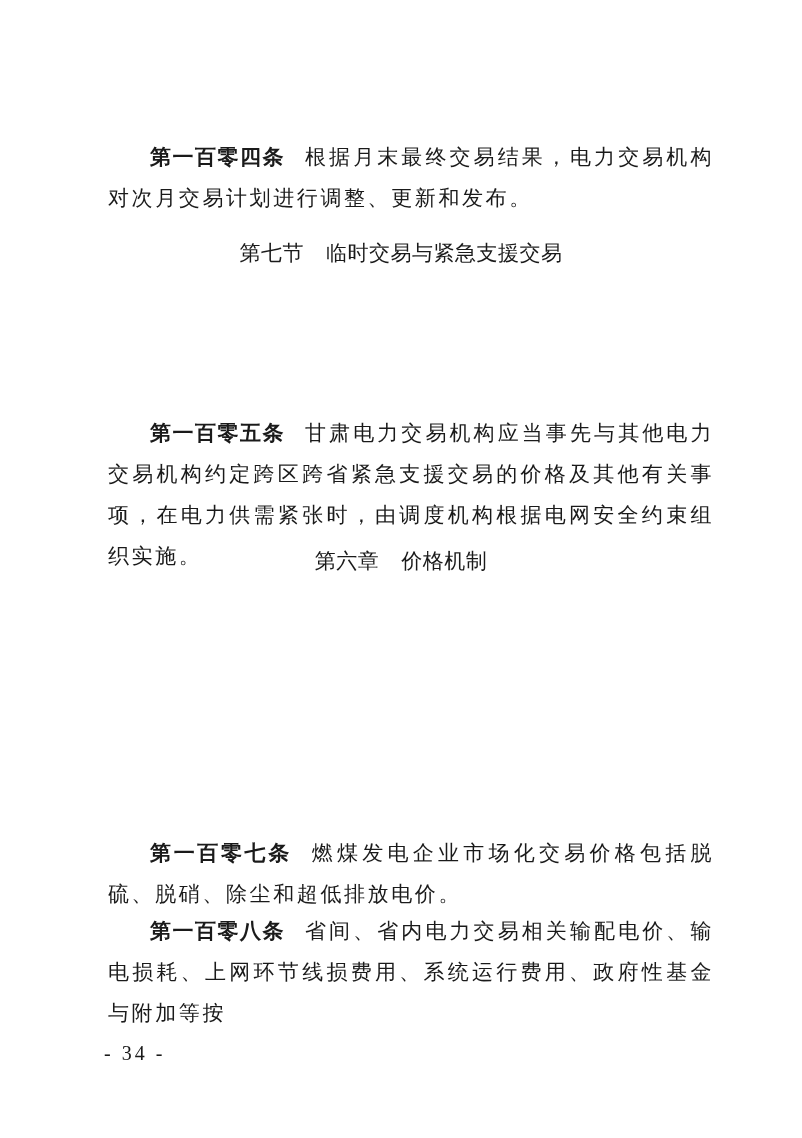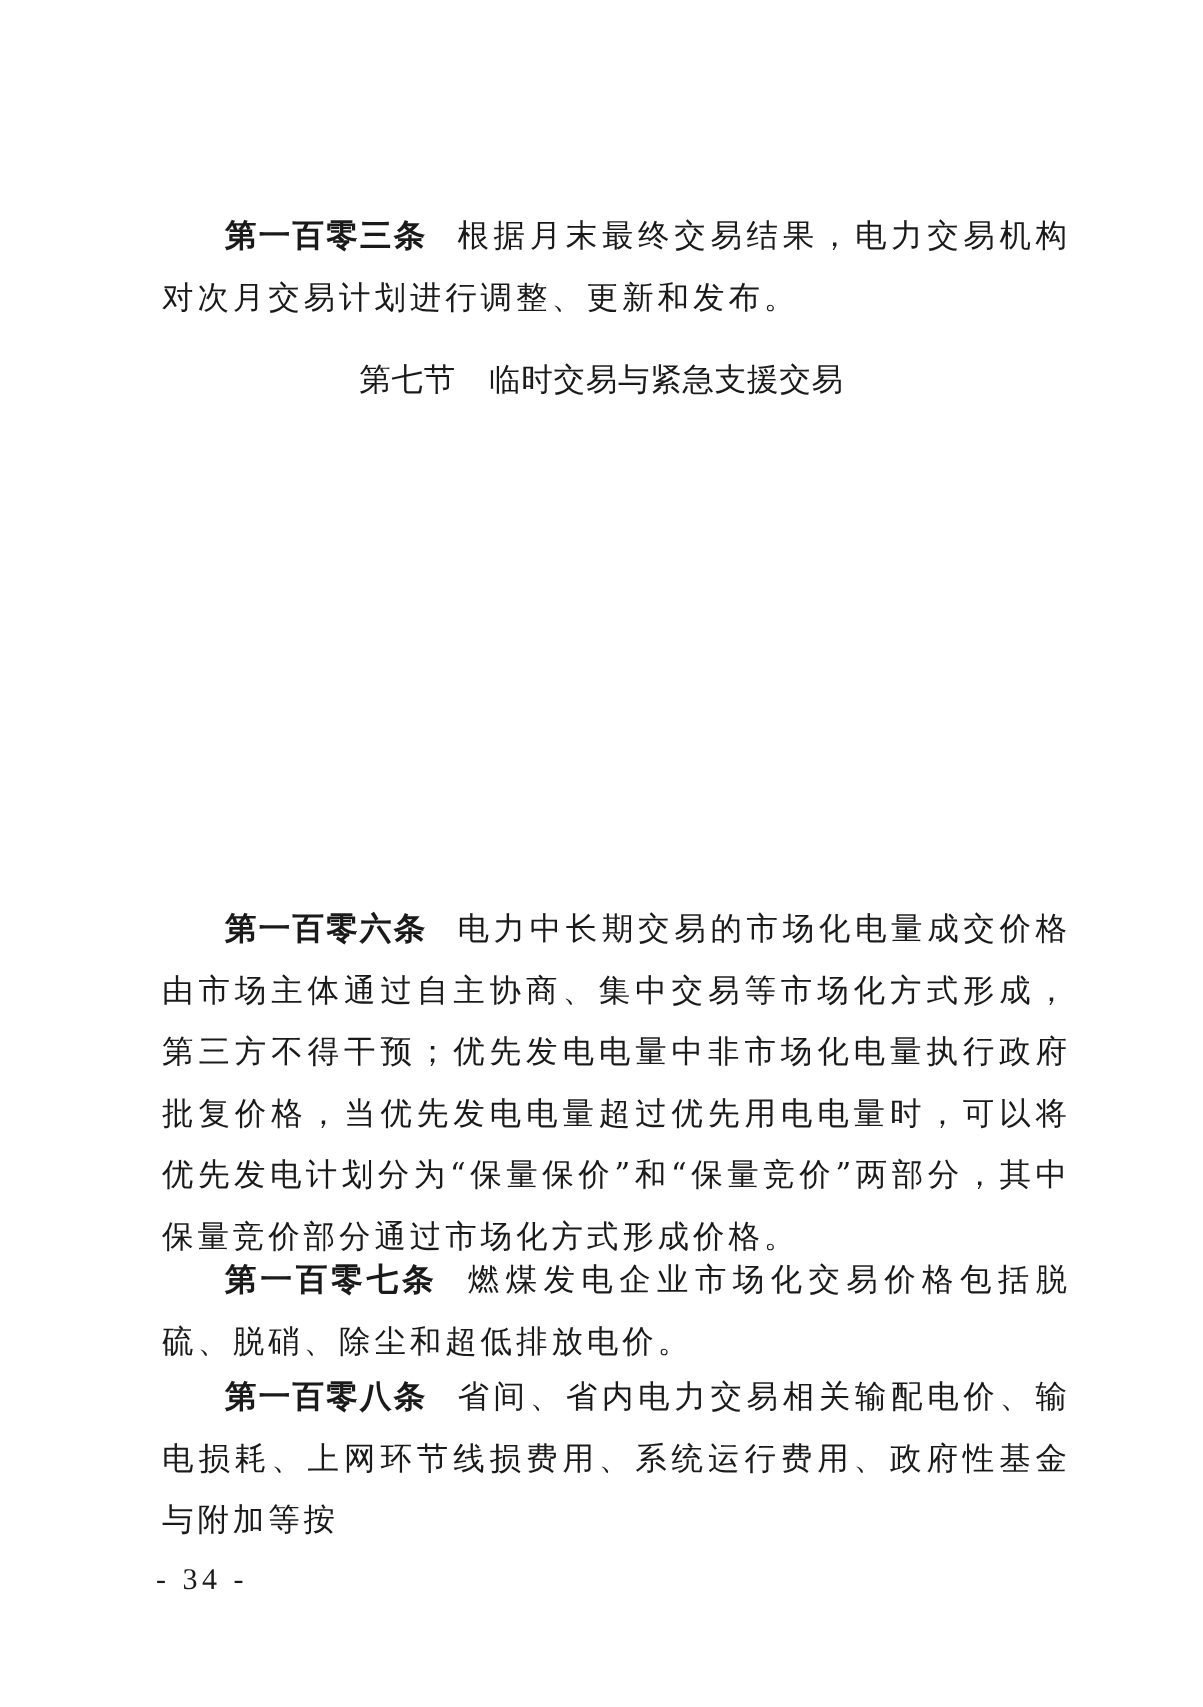--- a/index.html
+++ b/index.html
@@ -17,33 +17,36 @@
   .heading .sep { display: inline-block; width: 22px; }
   .pagenum { position: absolute; left: 104px; top: 1042px; font-size: 20px;
              font-family: Liberation Serif, serif; letter-spacing: 3px; }
 </style>
 </head>
 <body>
 
 <div class="page">
 
   <div class="para" style="top:137px;">
-    <span class="art">第一百零三条</span><span>根据月末最终交易结果，电力交易机构对次月交易计划进行调整、更新和发布。</span>
+    <span class="art">第一百零四条</span><span>根据月末最终交易结果，电力交易机构对次月交易计划进行调整、更新和发布。</span>
   </div>
 
   <div class="heading" style="top:239px;">
     <span>第七节</span><span class="sep"></span><span>临时交易与紧急支援交易</span>
   </div>
 
 
+  <div class="para" style="top:413px;">
+    <span class="art">第一百零五条</span><span>甘肃电力交易机构应当事先与其他电力交易机构约定跨区跨省紧急支援交易的价格及其他有关事项，在电力供需紧张时，由调度机构根据电网安全约束组织实施。</span>
+  </div>
 
+  <div class="heading" style="top:547px;">
+    <span>第六章</span><span class="sep"></span><span>价格机制</span>
+  </div>
 
-  <div class="para" style="top:599px;">
-    <span class="art">第一百零六条</span><span>电力中长期交易的市场化电量成交价格由市场主体通过自主协商、集中交易等市场化方式形成，第三方不得干预；优先发电电量中非市场化电量执行政府批复价格，当优先发电电量超过优先用电电量时，可以将优先发电计划分为“保量保价”和“保量竞价”两部分，其中保量竞价部分通过市场化方式形成价格。</span>
-  </div>
 
   <div class="para" style="top:833px;">
     <span class="art">第一百零七条</span><span>燃煤发电企业市场化交易价格包括脱硫、脱硝、除尘和超低排放电价。</span>
   </div>
 
   <div class="para" style="top:911px;">
     <span class="art">第一百零八条</span><span>省间、省内电力交易相关输配电价、输电损耗、上网环节线损费用、系统运行费用、政府性基金与附加等按</span>
   </div>
 
   <div class="pagenum">- 34 -</div>

